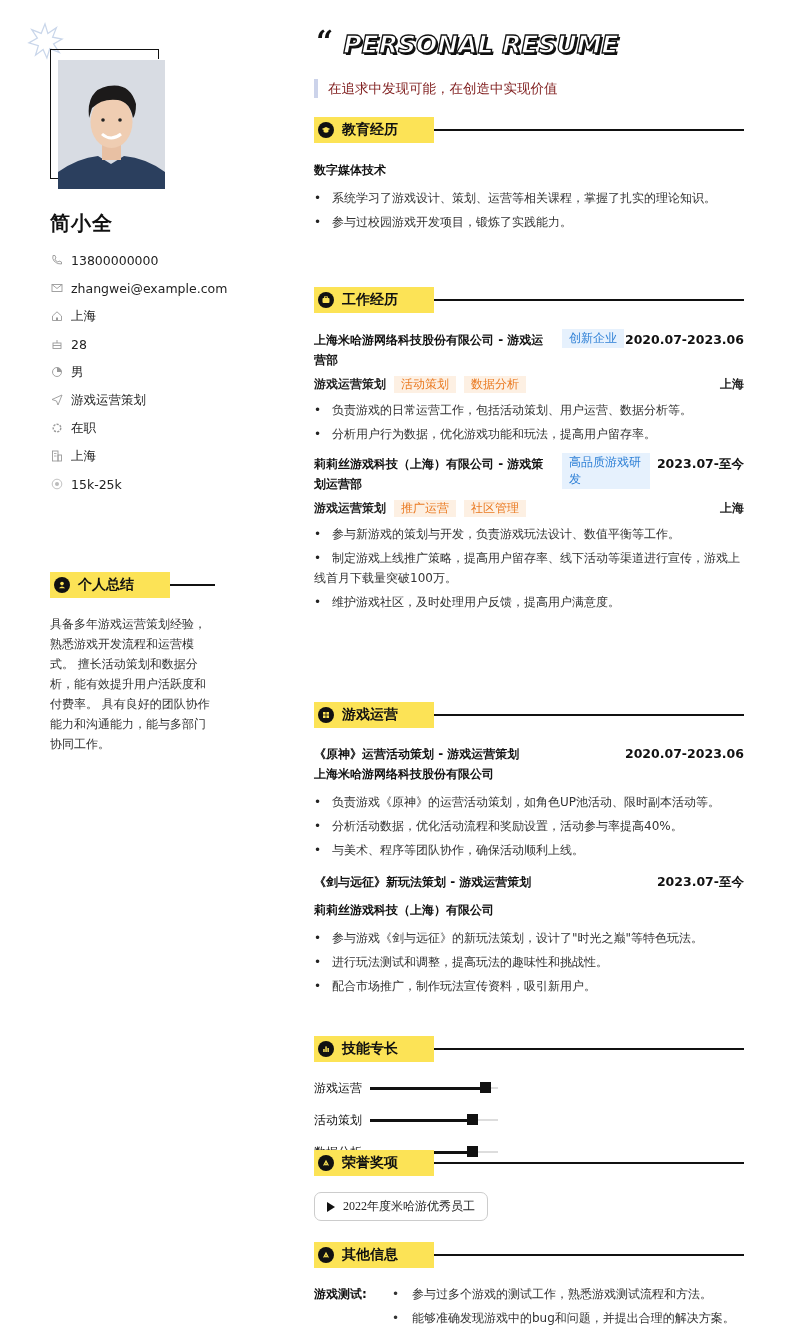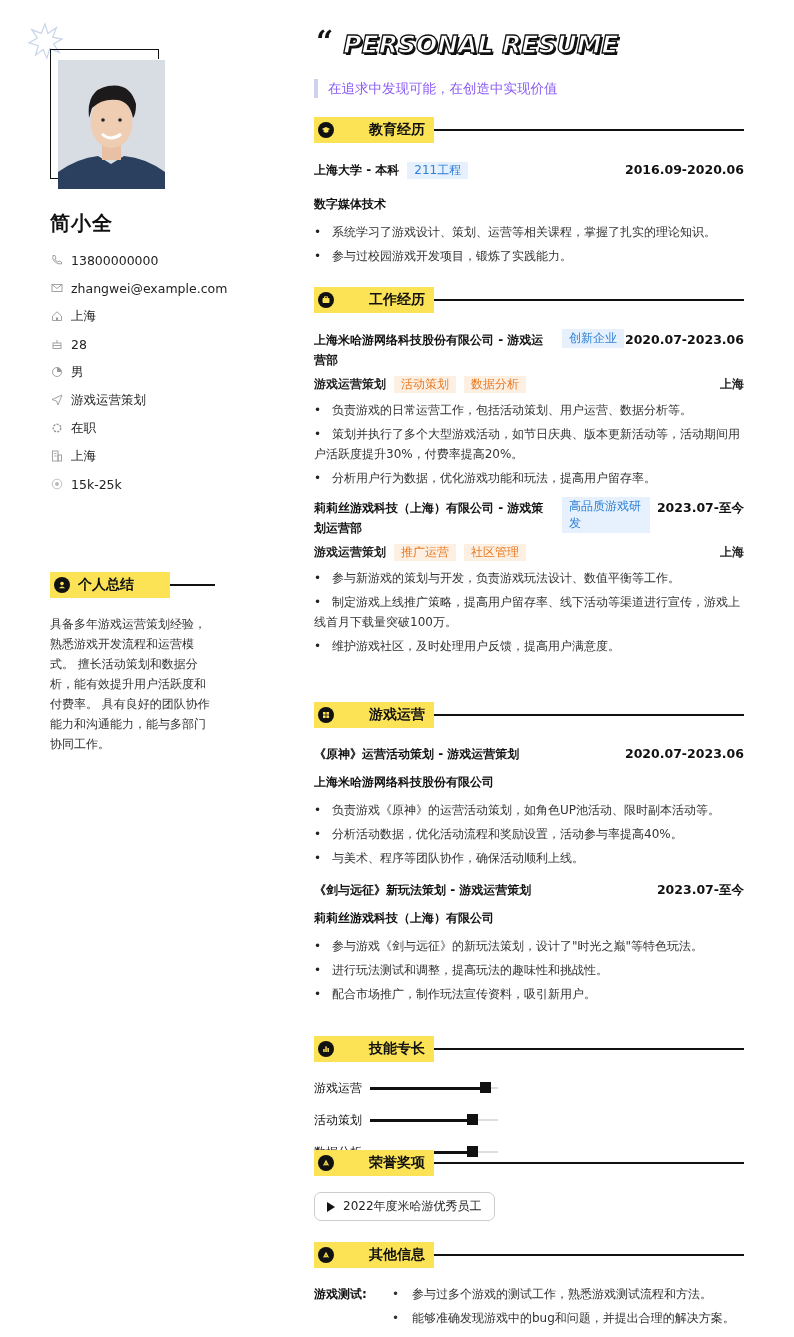--- a/index.html
+++ b/index.html
@@ -22,24 +22,24 @@
   .sec-head { display: flex; align-items: center; }
   .sec-chip { background: #fce356; height: 26px; display: flex; align-items: center; padding-left: 4px; }
   .sec-chip .sec-icon { width: 16px; height: 16px; border-radius: 50%; background: #111; display: inline-flex; align-items: center; justify-content: center; margin-right: 8px; }
   .sec-chip .sec-icon svg { width: 10px; height: 10px; }
   .sec-chip .sec-title { font-size: 14px; font-weight: bold; color: #111; }
   .sec-line { height: 1.5px; background: #111; flex: 1; }
   .title-row { position: absolute; left: 316px; top: 30px; display: flex; align-items: center; }
   .quote { font-family: "DejaVu Serif", serif; font-size: 30px; font-weight: bold; color: #111; line-height: 1; margin-right: 10px; margin-top: -6px; }
   .big-title { font-family: "DejaVu Sans", sans-serif; font-size: 25px; font-weight: 900; color: #fff; letter-spacing: 0px;
      -webkit-text-stroke: 1.3px #111; text-shadow: 2px 2px 0 #111; font-style: italic; }
-  .motto { position: absolute; left: 314px; top: 79px; height: 19px; border-left: 4px solid #ccd3ea; padding-left: 10px; font-size: 13.5px; color: #8b5cf6; line-height: 19px; }
+  .motto { position: absolute; left: 314px; top: 79px; height: 19px; border-left: 4px solid #ccd3ea; padding-left: 10px; font-size: 13.5px; color: #7f1d1d; line-height: 19px; }
 
   .section { position: absolute; left: 314px; width: 430px; }
-  .sec-head.r .sec-chip { width: 120px; gap: 27px; }
+  .sec-head.r .sec-chip { width: 120px; }
   .entry-top { display: flex; justify-content: space-between; align-items: flex-start; font-weight: bold; font-size: 12px; color: #111; line-height: 20px; }
   .entry-top .lhs { display: flex; align-items: flex-start; }
   .entry-top .date { white-space: nowrap; font-size: 12.5px; }
   .tag-blue { background: #e6f1fd; color: #2f80d6; font-weight: normal; font-size: 12px; padding: 0 7px; line-height: 17px; }
   .tag-orange { background: #fdf0e3; color: #ea7a22; font-weight: normal; font-size: 12px; padding: 0 7px; line-height: 17px; margin-left: 8px; }
   .sub { font-weight: bold; font-size: 12px; color: #111; line-height: 20px; }
   .sub-row { display: flex; justify-content: space-between; align-items: center; font-weight: bold; font-size: 12px; line-height: 20px; }
   .sub-row .lhs { display: flex; align-items: center; }
   ul.bul { list-style: none; }
   ul.bul li { font-size: 12px; color: #333; line-height: 20px; margin-bottom: 4px; position: relative; text-indent: 18px; }
@@ -193,27 +193,20 @@
           <svg viewBox="0 0 10 10">
             <path d="M0.8,4 L5,2 L9.2,4 L5,6 Z" fill="#fce356"></path>
             <path d="M2.6,5 L2.6,7 Q5,8.4 7.4,7 L7.4,5" fill="#fce356"></path>
           </svg>
         </span>
       <span class="sec-title">教育经历</span>
     </div>
     <div class="sec-line"></div>
   </div>
   <div style="margin-top:17px;">
-    <div class="entry-top">
-      <div class="lhs">
-        <span>上海大学 - 本科</span>
-        <span class="tag-blue" style="margin-left:8px; margin-top:2px;">211工程</span>
-      </div>
-      <span class="date">2016.09-2020.06</span>
-    </div>
     <div class="sub" style="margin-top:14px;">数字媒体技术</div>
     <ul class="bul" style="margin-top:8px;">
       <li>系统学习了游戏设计、策划、运营等相关课程，掌握了扎实的理论知识。</li>
       <li>参与过校园游戏开发项目，锻炼了实践能力。</li>
     </ul>
   </div>
 </div>
 
 <div class="section" style="top:287px;">
   <div class="sec-head r">
@@ -239,21 +232,20 @@
     <div class="sub-row" style="margin-top:4px;">
       <div class="lhs">
         <span>游戏运营策划</span>
         <span class="tag-orange">活动策划</span>
         <span class="tag-orange">数据分析</span>
       </div>
       <span>上海</span>
     </div>
     <ul class="bul" style="margin-top:6px;">
       <li>负责游戏的日常运营工作，包括活动策划、用户运营、数据分析等。</li>
-      <li>策划并执行了多个大型游戏活动，如节日庆典、版本更新活动等，活动期间用户活跃度提升30%，付费率提高20%。</li>
       <li>分析用户行为数据，优化游戏功能和玩法，提高用户留存率。</li>
     </ul>
   </div>
 
   <div style="margin-top:10px;">
     <div class="entry-top">
       <span style="width:232px;">莉莉丝游戏科技（上海）有限公司 - 游戏策划运营部</span>
       <span class="tag-blue" style="width:88px; margin-left:16px; margin-top:-1px; padding-top:1px; padding-bottom:1px;">高品质游戏研发</span>
       <span style="flex:1;"></span>
       <span class="date">2023.07-至今</span>
@@ -288,21 +280,21 @@
       <span class="sec-title">游戏运营</span>
     </div>
     <div class="sec-line"></div>
   </div>
 
   <div style="margin-top:16px;">
     <div class="entry-top">
       <span>《原神》运营活动策划 - 游戏运营策划</span>
       <span class="date">2020.07-2023.06</span>
     </div>
-    <div class="sub" style="margin-top:8px;">上海米哈游网络科技股份有限公司</div>
+    <div class="sub" style="">上海米哈游网络科技股份有限公司</div>
     <ul class="bul" style="margin-top:8px;">
       <li>负责游戏《原神》的运营活动策划，如角色UP池活动、限时副本活动等。</li>
       <li>分析活动数据，优化活动流程和奖励设置，活动参与率提高40%。</li>
       <li>与美术、程序等团队协作，确保活动顺利上线。</li>
     </ul>
   </div>
 
   <div style="margin-top:12px;">
     <div class="entry-top">
       <span>《剑与远征》新玩法策划 - 游戏运营策划</span>
@@ -362,21 +354,21 @@
       <span class="sec-icon">
           <svg viewBox="0 0 10 10">
             <path d="M5,1.8 L8,7.6 L6.6,7.6 L5,4.6 L3.4,7.6 L2,7.6 Z" fill="#fce356"></path>
             <circle cx="5" cy="6.4" r="1" fill="#fce356"></circle>
           </svg>
         </span>
       <span class="sec-title">荣誉奖项</span>
     </div>
     <div class="sec-line"></div>
   </div>
-  <div style="margin-top:16px;">
+  <div style="margin-top:16px;font-family:Liberation Serif, serif;">
     <div class="award">
       <span class="tri"></span>
       <span>2022年度米哈游优秀员工</span>
     </div>
   </div>
 </div>
 
 <div class="section" style="top:1242px;">
   <div class="sec-head r">
     <div class="sec-chip">

